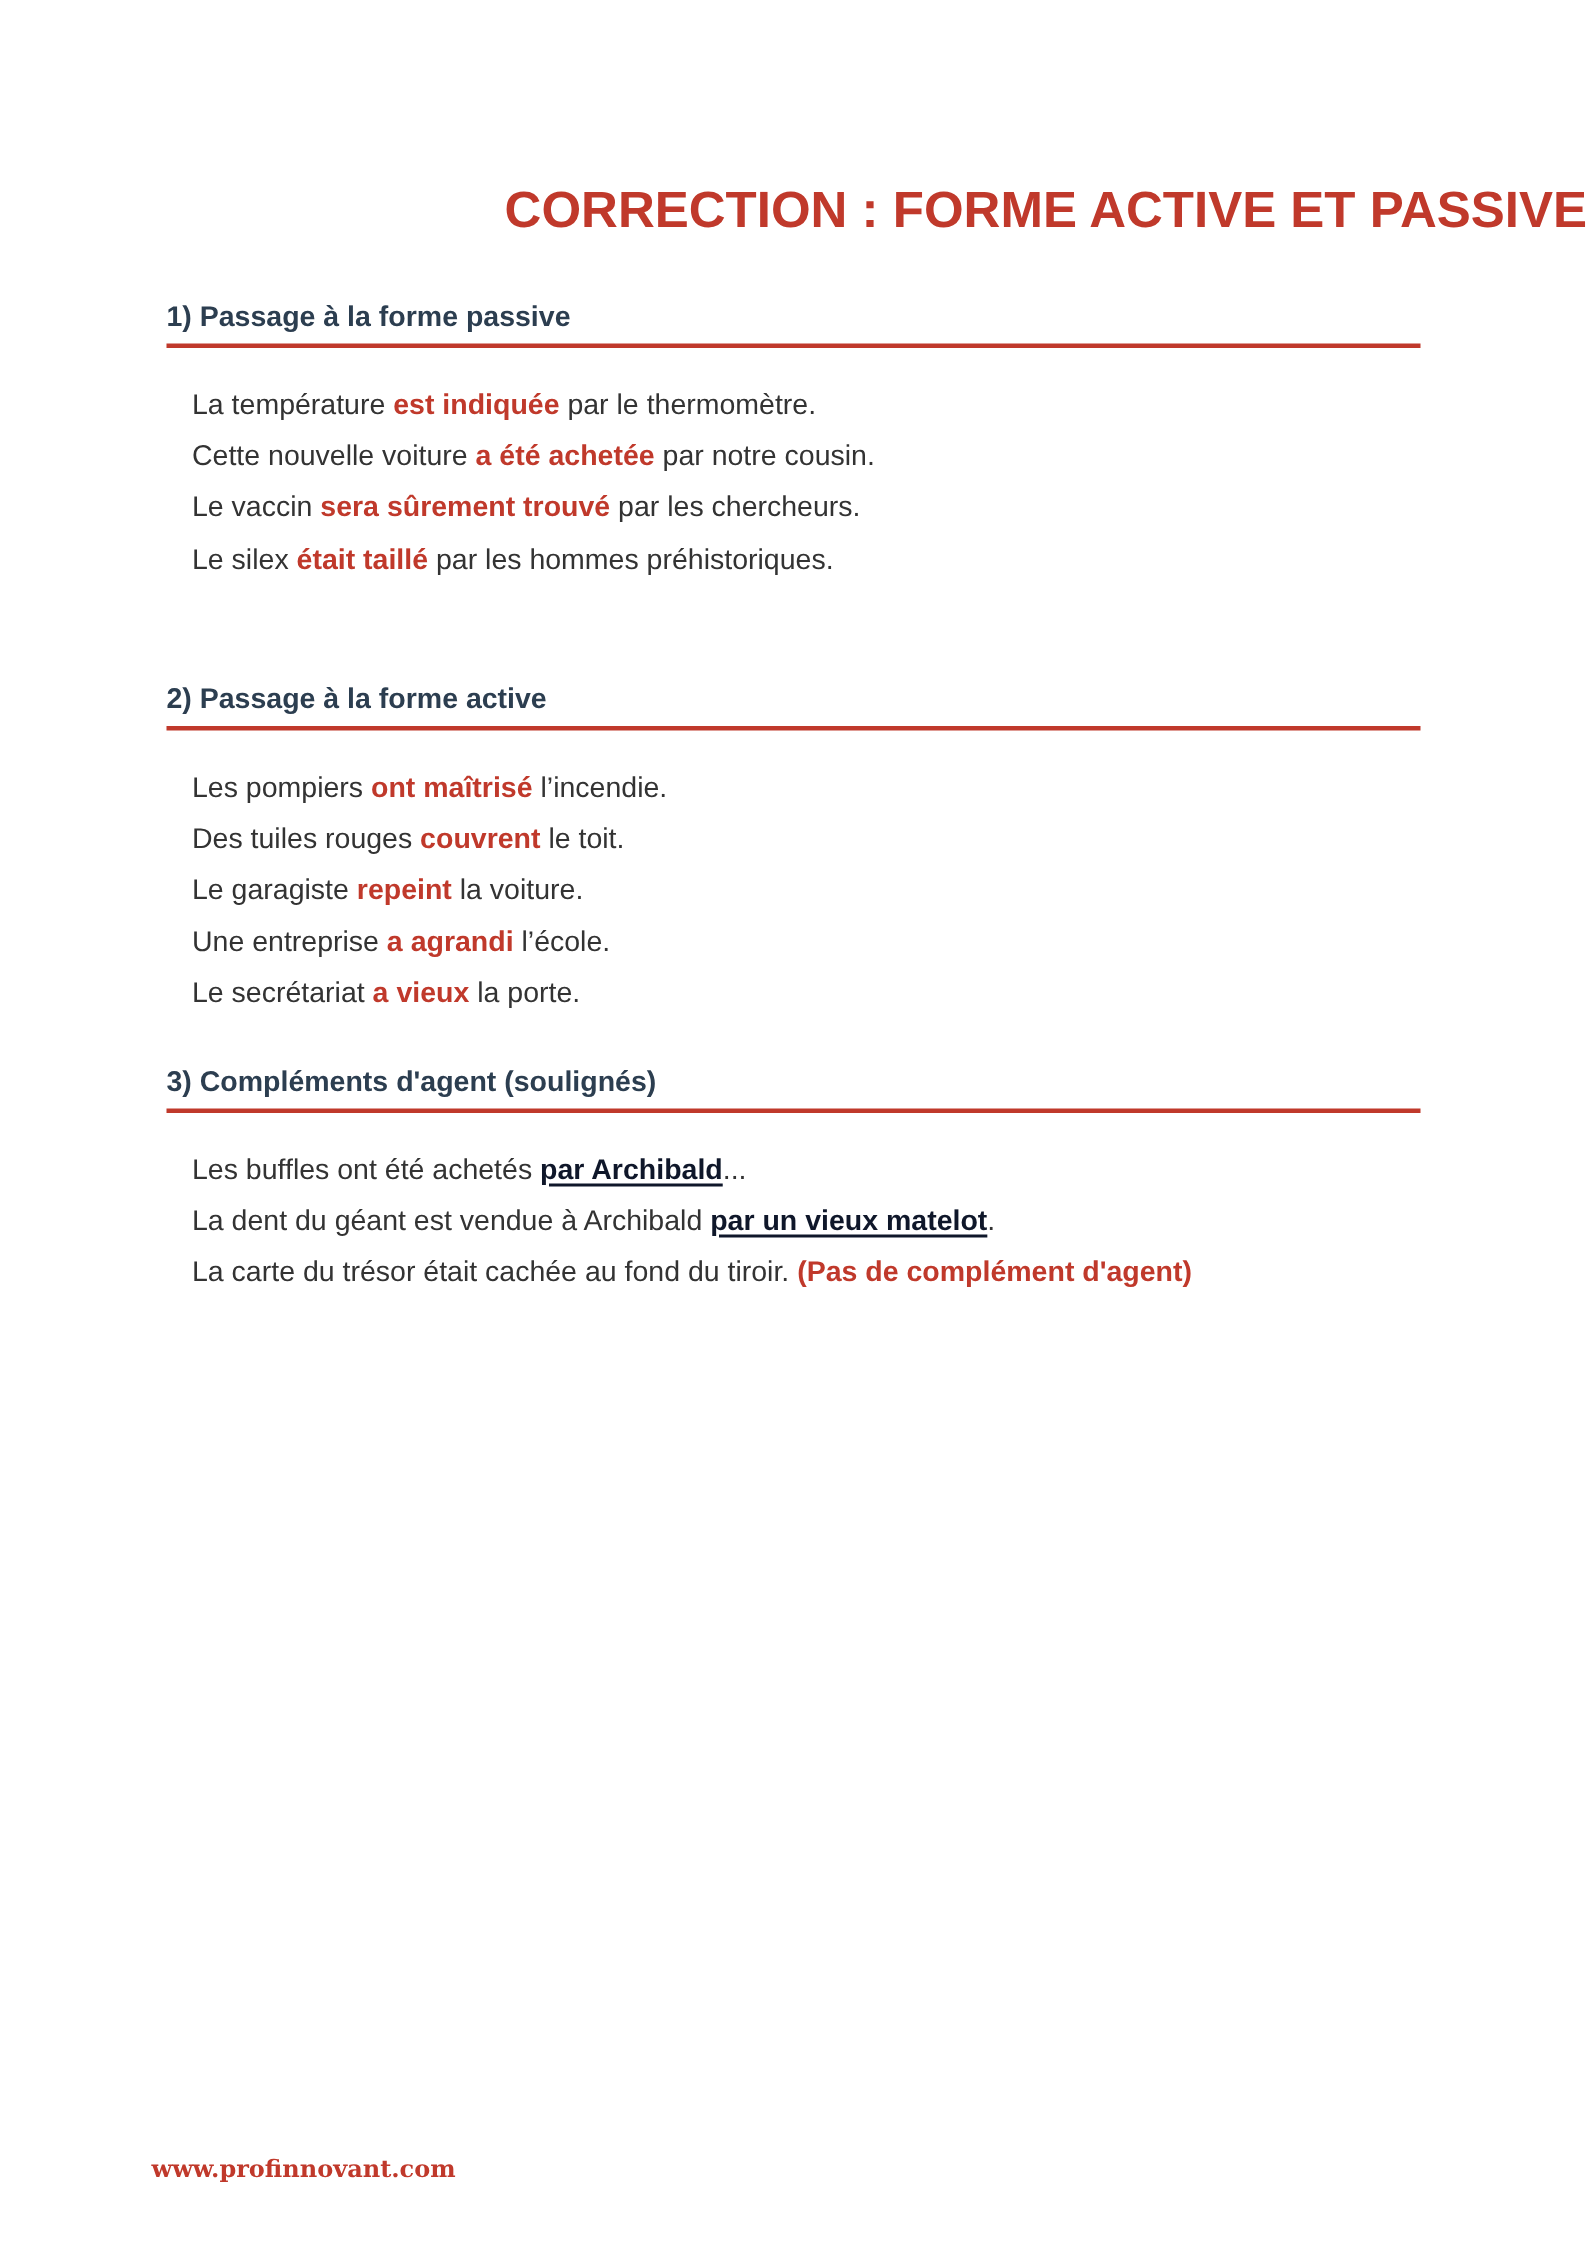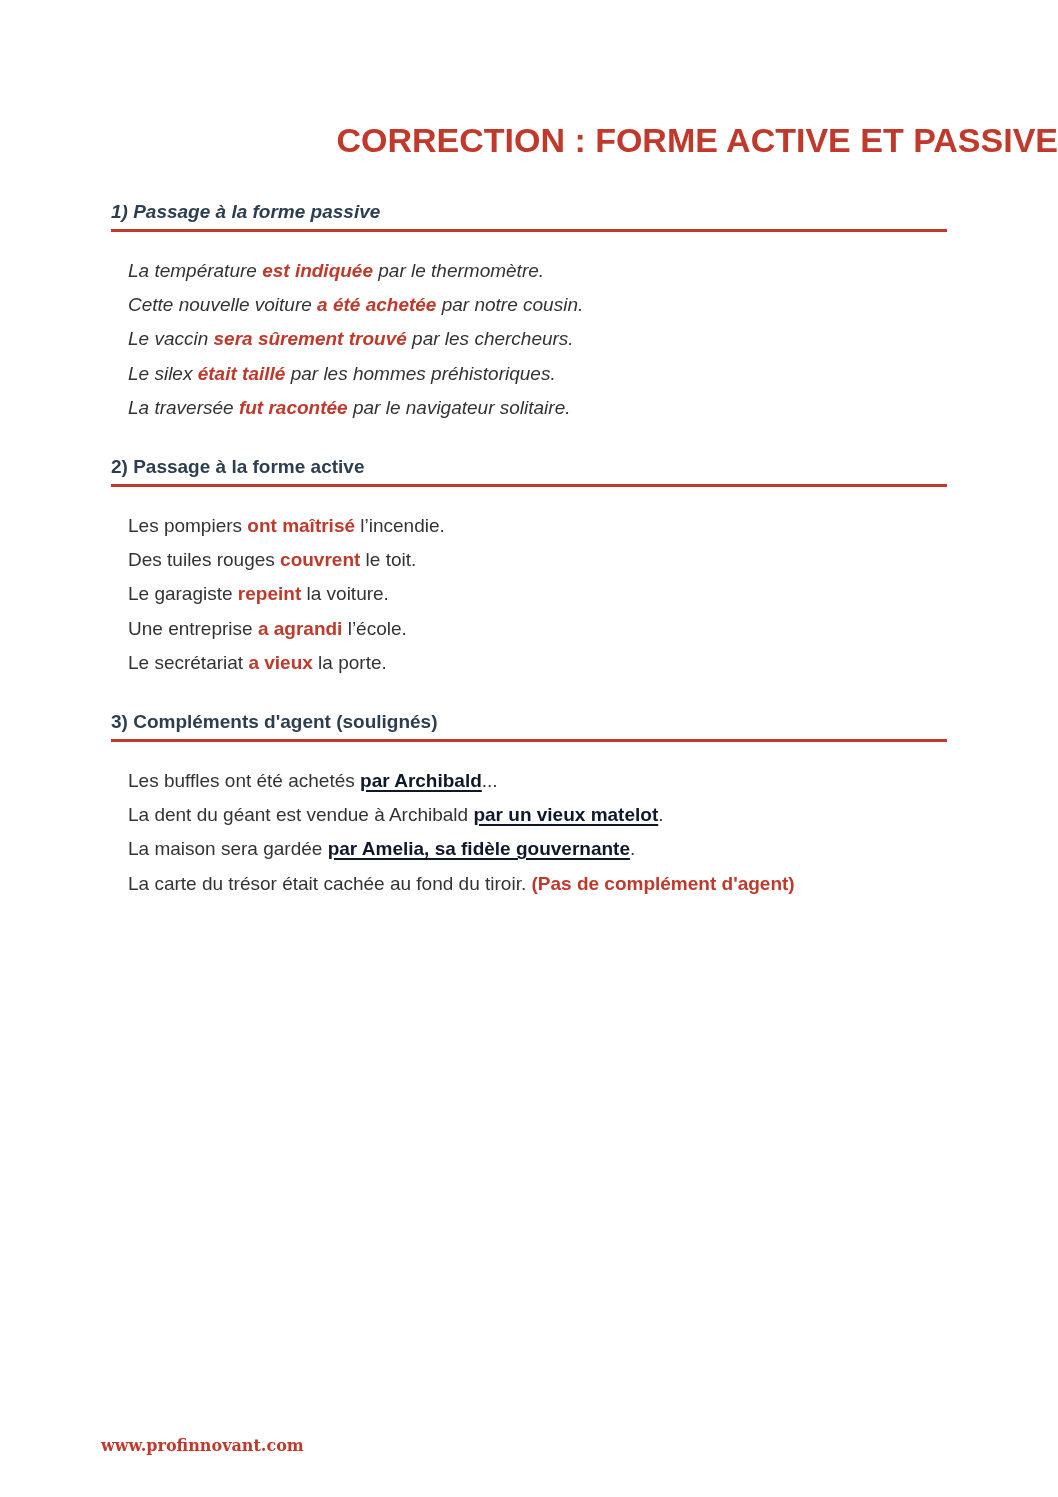--- a/index.html
+++ b/index.html
@@ -26,45 +26,43 @@
     .footer {
       position: absolute; left: 101px; top: 1436px;
       font-family: "DejaVu Serif", serif; font-weight: bold; font-size: 16px; color: #c0392b; text-align: center;
     }
   </style>
 </head>
 <body>
 
 <div class="title">CORRECTION : FORME ACTIVE ET PASSIVE</div>
 
-<div class="section" style="top:199px;font-style:italic;">
+<div class="section" style="top:199px;">
   <div class="section-heading">1) Passage à la forme passive</div>
   <div class="lines">
     <div class="line"><span>La température </span><span class="hl">est indiquée</span><span> par le thermomètre.</span></div>
     <div class="line"><span>Cette nouvelle voiture </span><span class="hl">a été achetée</span><span> par notre cousin.</span></div>
     <div class="line"><span>Le vaccin </span><span class="hl">sera sûrement trouvé</span><span> par les chercheurs.</span></div>
     <div class="line"><span>Le silex </span><span class="hl">était taillé</span><span> par les hommes préhistoriques.</span></div>
-    <div class="line"><span>La traversée </span><span class="hl">fut racontée</span><span> par le navigateur solitaire.</span></div>
   </div>
 </div>
 
 <div class="section" style="top:454px;">
   <div class="section-heading">2) Passage à la forme active</div>
   <div class="lines">
     <div class="line"><span>Les pompiers </span><span class="hl">ont maîtrisé</span><span> l’incendie.</span></div>
     <div class="line"><span>Des tuiles rouges </span><span class="hl">couvrent</span><span> le toit.</span></div>
     <div class="line"><span>Le garagiste </span><span class="hl">repeint</span><span> la voiture.</span></div>
     <div class="line"><span>Une entreprise </span><span class="hl">a agrandi</span><span> l’école.</span></div>
     <div class="line"><span>Le secrétariat </span><span class="hl">a vieux</span><span> la porte.</span></div>
   </div>
 </div>
 
 <div class="section" style="top:709px;">
   <div class="section-heading">3) Compléments d'agent (soulignés)</div>
   <div class="lines">
     <div class="line"><span>Les buffles ont été achetés </span><span class="ul">par Archibald</span><span>...</span></div>
     <div class="line"><span>La dent du géant est vendue à Archibald </span><span class="ul">par un vieux matelot</span><span>.</span></div>
-    <div class="line"><span>La maison sera gardée </span><span class="ul">par Amelia, sa fidèle gouvernante</span><span>.</span></div>
     <div class="line"><span>La carte du trésor était cachée au fond du tiroir. </span><span class="hl">(Pas de complément d'agent)</span><span></span></div>
   </div>
 </div>
 
 <div class="footer">www.profinnovant.com</div>
 
 </body></html>

